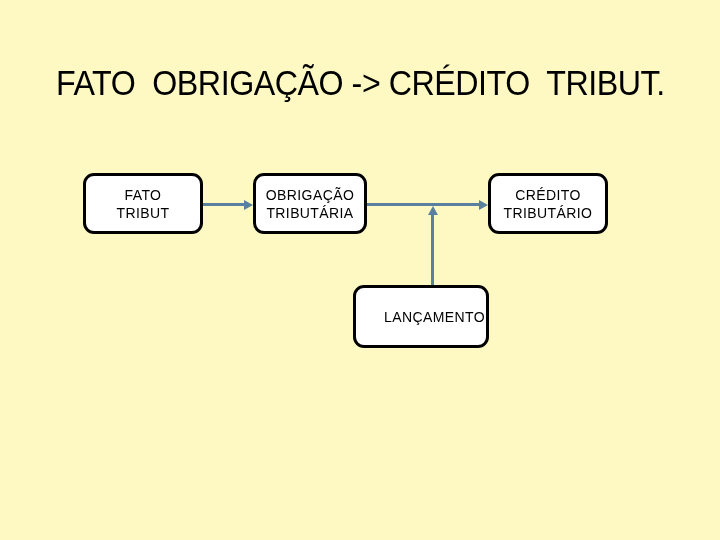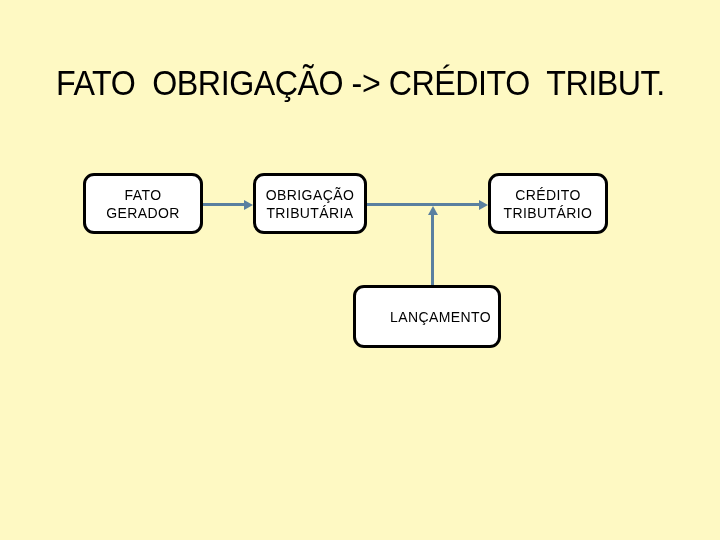--- a/index.html
+++ b/index.html
@@ -45,21 +45,21 @@
   .node-label {
     font-size: 14px;
     line-height: 18px;
     letter-spacing: 0.4px;
     white-space: pre-line;
     color: #000000;
   }
   #node-fato-gerador      { left: 83px;  top: 173px; width: 120px; height: 61px; }
   #node-obrigacao         { left: 253px; top: 173px; width: 114px; height: 61px; }
   #node-credito           { left: 488px; top: 173px; width: 120px; height: 61px; }
-  #node-lancamento        { left: 353px; top: 285px; width: 148px; height: 63px; padding-left: 27px; }
+  #node-lancamento        { left: 353px; top: 285px; width: 136px; height: 63px; padding-left: 27px; }
 
   .conn-line-h {
     position: absolute;
     height: 3px;
     background: #5a80a0;
   }
   .conn-line-v {
     position: absolute;
     width: 3px;
     background: #5a80a0;
@@ -90,21 +90,21 @@
 </style>
 </head>
 <body>
 
 <div class="slide">
 
   <div class="slide-title">FATO  OBRIGAÇÃO -&gt; CRÉDITO  TRIBUT.</div>
 
   <div class="node" id="node-fato-gerador">
     <span class="node-label">FATO
-GERADOR</span>
+TRIBUT</span>
   </div>
 
   <div class="node" id="node-credito">
     <span class="node-label">CRÉDITO
 TRIBUTÁRIO</span>
   </div>
 
   <div class="node" id="node-obrigacao">
     <span class="node-label">OBRIGAÇÃO
 TRIBUTÁRIA</span>

